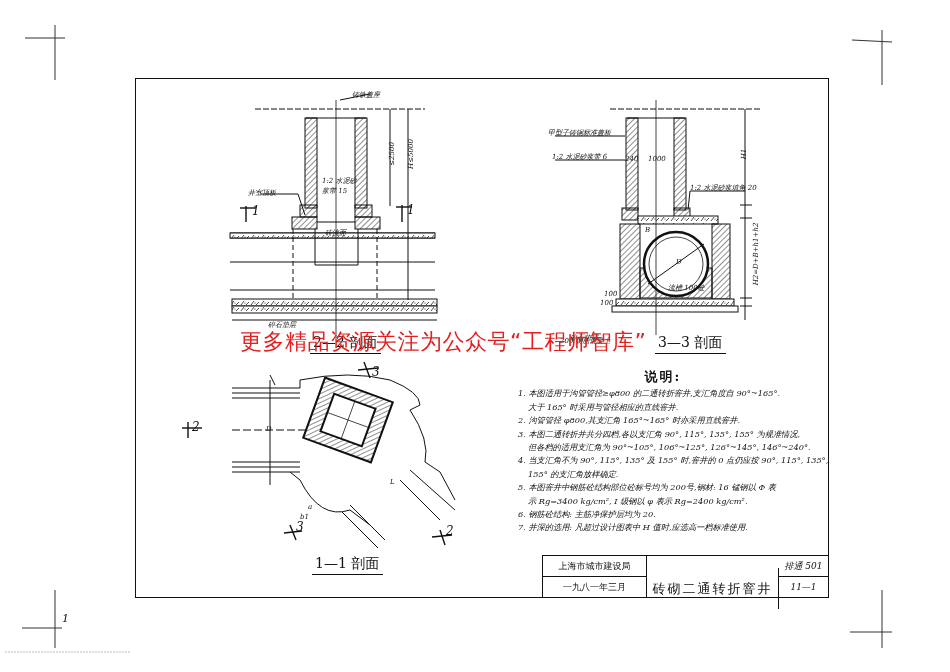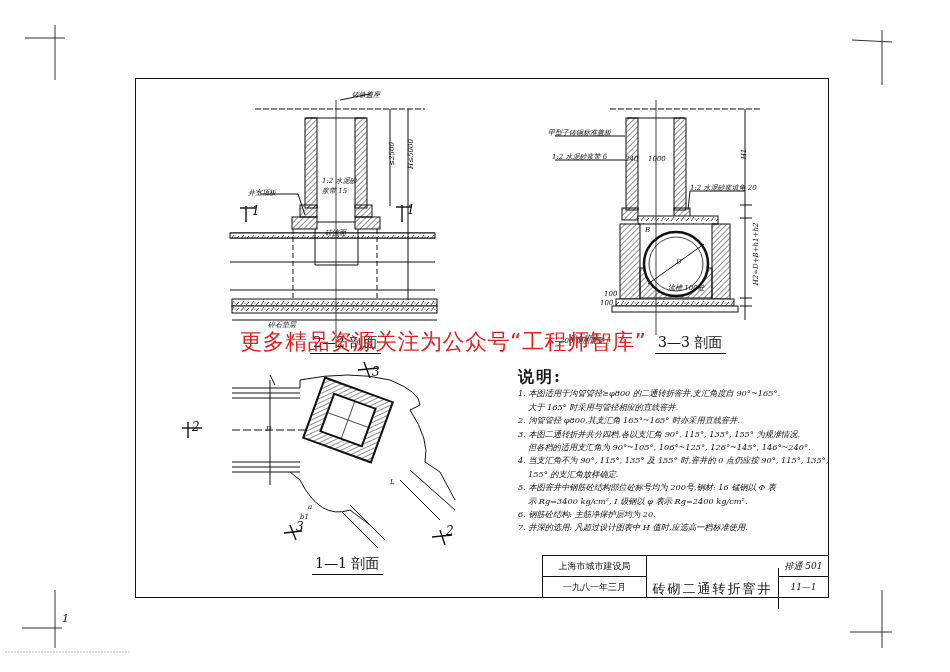--- a/index.html
+++ b/index.html
@@ -1,20 +1,20 @@
 <!DOCTYPE html>
 <html><head>
 <meta charset="utf-8">
 <style>
   html, body { margin:0; padding:0; background:#ffffff; }
   body { width:950px; height:672px; position:relative; overflow:hidden; font-family:"DejaVu Sans", sans-serif; color:#111; }
   svg { position:absolute; left:0; top:0; }
   .frame { position:absolute; left:135px; top:78px; width:694px; height:520px; border:1.5px solid #111; box-sizing:border-box; }
   .notes { position:absolute; left:518px; top:370px; width:290px; font-family:"DejaVu Serif", serif; font-style:italic; font-size:8.2px; line-height:13.4px; color:#111; }
-  .notes .title { font-size:16px; font-style:normal; font-weight:bold; margin-bottom:4px; letter-spacing:2px; }
+  .notes .title { font-size:13px; font-style:normal; font-weight:bold; margin-bottom:4px; letter-spacing:2px;text-align:center; }
   .notes .item { white-space:nowrap; }
   .notes .cont { padding-left:10px; white-space:nowrap; }
   .titleblock { position:absolute; left:542px; top:555px; width:287px; height:43px; border:1.5px solid #111; box-sizing:border-box; font-family:"DejaVu Serif", serif; }
   .tb-cell { position:absolute; box-sizing:border-box; display:flex; align-items:center; justify-content:center; font-size:9px; }
   .watermark { position:absolute; left:240px; top:327px; font-size:22px; color:#e32020; font-family:"DejaVu Sans", sans-serif; letter-spacing:0.5px; white-space:nowrap; }
   .lbl { position:absolute; font-family:"DejaVu Serif", serif; font-size:7px; font-style:italic; white-space:nowrap; color:#111; }
   .caption { position:absolute; font-family:"DejaVu Serif", serif; font-size:14px; white-space:nowrap; border-bottom:1.5px solid #111; padding:0 4px 1px 3px; }
   .secmark { position:absolute; font-family:"DejaVu Serif", serif; font-size:12px; font-style:italic; }
 </style>
 </head>

